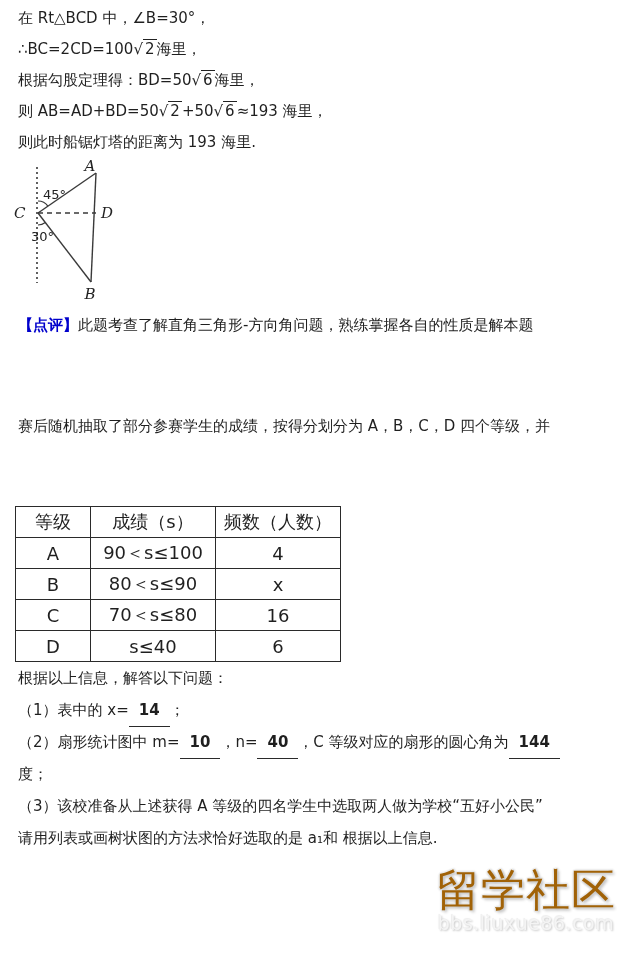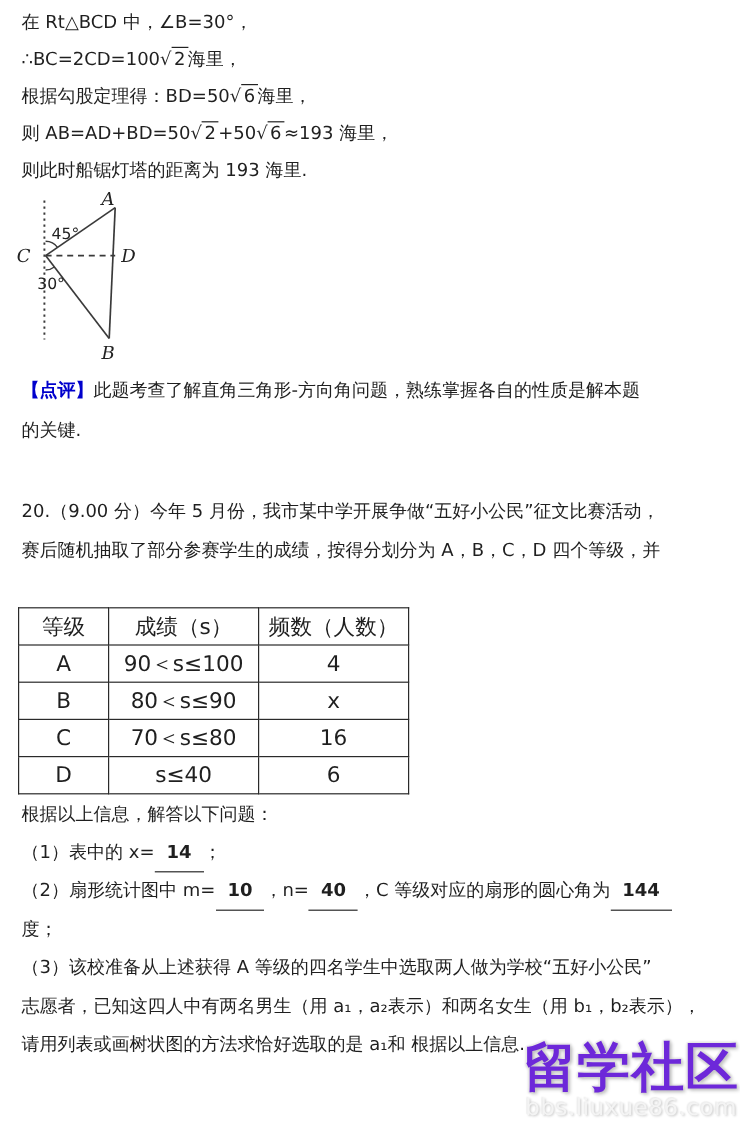--- a/index.html
+++ b/index.html
@@ -37,21 +37,21 @@
     height:31px; text-align:center; vertical-align:middle;
     font-weight:normal; font-size:18px; padding:0 4px;
   }
   .col-grade { width:75px; } .col-score { width:125px; } .col-freq { width:125px; }
   
   .questions { position:absolute; left:18px; top:662px; width:594px; }
   .q-line { height:32px; line-height:32px; white-space:nowrap; }
   
   .watermark { position:absolute; left:436px; top:866px; width:180px; text-align:center; pointer-events:none; }
   .wm-title {
-    font-size:44px; font-weight:bold; letter-spacing:1px; color:#6d28d9;
+    font-size:44px; font-weight:normal; letter-spacing:1px; color:#a16207;
     text-shadow:2px 2px 3px #c2c2c2, -1px -1px 1px #ececec, 1px -1px 2px #d6d6d6, -1px 1px 2px #d6d6d6;
     line-height:1.1; white-space:nowrap;
   }
   .wm-url {
     font-size:19px; color:#f4f4f4; letter-spacing:0.5px; margin-top:-2px;
     text-shadow:1px 1px 2px #c8c8c8, -1px -1px 1px #eeeeee;
     white-space:nowrap;
   }
 </style>
 </head>
@@ -86,25 +86,23 @@
       <text x="8" y="58">C</text>
       <text x="95" y="58">D</text>
 
       <text class="deg" x="37" y="39">45°</text>
       <text class="deg" x="25" y="81">30°</text>
     </svg>
   </div>
 
   <div class="comment">
     <div class="cm-line"><span class="cm-tag" id="cm-tag" style="color: rgb(0, 0, 204);">【点评】</span><span>此题考查了解直角三角形-方向角问题，熟练掌握各自的性质是解本题</span></div>
-    <div class="cm-line">的关键.</div>
   </div>
 
   <div class="intro" id="intro-lines">
-      <div class="intro-line">20.（9.00 分）今年 5 月份，我市某中学开展争做“五好小公民”征文比赛活动，</div>
       <div class="intro-line">赛后随机抽取了部分参赛学生的成绩，按得分划分为 A，B，C，D 四个等级，并</div>
     </div>
 
   <table class="freq-table">
     <colgroup>
         <col class="col-grade">
         <col class="col-score">
         <col class="col-freq">
       </colgroup>
     <thead id="freq-head">
@@ -137,21 +135,20 @@
         </tr>
       </tbody>
   </table>
 
   <div class="questions" id="question-lines">
       <div class="q-line">根据以上信息，解答以下问题：</div>
       <div class="q-line">（1）表中的 x=<span class="ans">14</span>；</div>
       <div class="q-line">（2）扇形统计图中 m=<span class="ans">10</span>，n=<span class="ans">40</span>，C 等级对应的扇形的圆心角为<span class="ans">144</span></div>
       <div class="q-line">度；</div>
       <div class="q-line">（3）该校准备从上述获得 A 等级的四名学生中选取两人做为学校“五好小公民”</div>
-      <div class="q-line">志愿者，已知这四人中有两名男生（用 a₁，a₂表示）和两名女生（用 b₁，b₂表示），</div>
       <div class="q-line">请用列表或画树状图的方法求恰好选取的是 a₁和 根据以上信息.</div>
     </div>
 
   <div class="watermark">
     <div class="wm-title">留学社区</div>
     <div class="wm-url">bbs.liuxue86.com</div>
   </div>
 
 </div>
 

